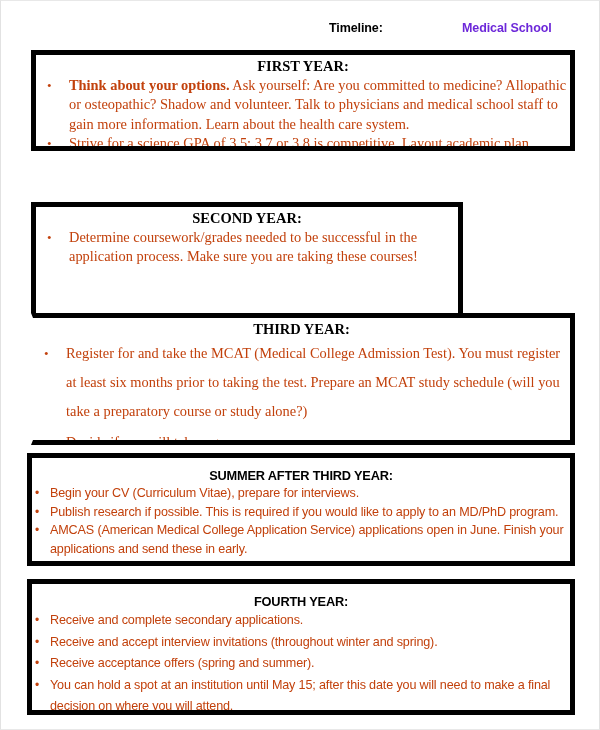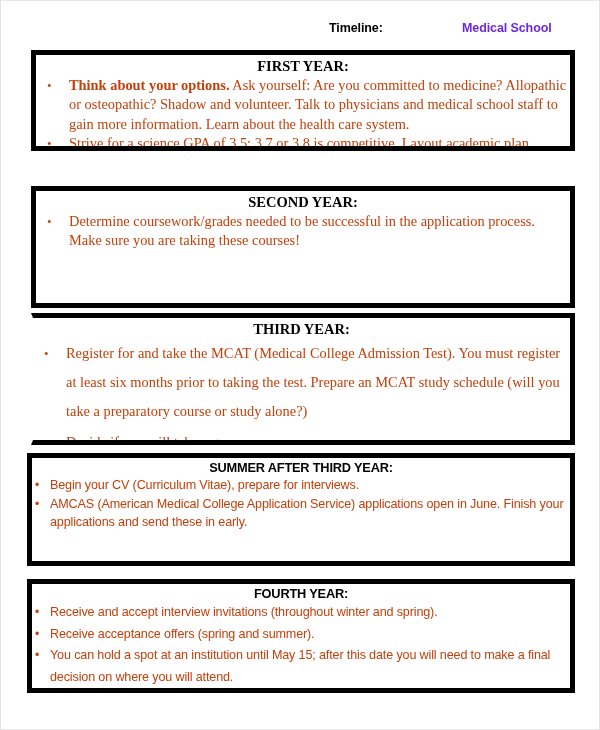--- a/index.html
+++ b/index.html
@@ -83,21 +83,21 @@
   }
   .serif .sec-title {
     font-family: "Liberation Serif", serif;
     font-size: 14.5px;
     padding-top: 3px;
     padding-bottom: 1px;
   }
   .sans .sec-title {
     font-family: "Liberation Sans", sans-serif;
     font-size: 12.8px;
-    padding-top: 2px;
+    padding-top: 10px;
     padding-bottom: 1px;
     letter-spacing: -0.2px;
   }
 
   ul.blist {
     list-style: none;
     margin: 0;
     padding: 0;
   }
   ul.blist > li {
@@ -144,22 +144,22 @@
   }
   #box-first ul.blist > li {
     line-height: 19.3px;
     margin-bottom: 0px;
   }
   .lead-bold { font-weight: bold; }
 
   
   #box-second {
     left: 30px;
-    top: 185px;
-    width: 544px;
+    top: 201px;
+    width: 432px;
     height: 122px;
   }
   #box-second ul.blist > li {
     line-height: 19.3px;
     margin-bottom: 7px;
   }
 
   
   #box-third {
     left: 30px;
@@ -186,21 +186,21 @@
   #box-summer ul.blist > li {
     line-height: 18.6px;
     margin-bottom: 0px;
   }
 
   
   #box-fourth {
     left: 26px;
     top: 578px;
     width: 548px;
-    height: 114px;
+    height: 136px;
   }
   #box-fourth ul.blist > li {
     line-height: 21.6px;
     margin-bottom: 0px;
   }
 
   
 </style>
 </head>
 <body>
@@ -253,31 +253,37 @@
   </div>
 
   <div class="tbox tbox-sans sans" id="box-summer">
     <div class="box-inner">
       <div class="sec-title">SUMMER AFTER THIRD YEAR:</div>
       <ul class="blist">
         <li>
           <span>Begin your CV (Curriculum Vitae), prepare for interviews.</span>
         </li>
         <li>
+          <span>Publish research if possible. This is required if you would like to apply to an MD/PhD program.</span>
+        </li>
+        <li>
           <span>AMCAS  (American Medical College Application Service) applications open in June. Finish your applications and send these in early.</span>
         </li>
       </ul>
     </div>
   </div>
 
   <div class="tbox tbox-sans sans" id="box-fourth">
     <div class="box-inner">
       <div class="sec-title">FOURTH YEAR:</div>
       <ul class="blist">
         <li>
+          <span>Receive and complete secondary applications.</span>
+        </li>
+        <li>
           <span>Receive and accept interview invitations (throughout winter and spring).</span>
         </li>
         <li>
           <span>Receive acceptance offers (spring and summer).</span>
         </li>
         <li>
           <span>You can hold a spot at an institution until May 15; after this date you will need to make a final decision on where you will attend.</span>
         </li>
       </ul>
     </div>

